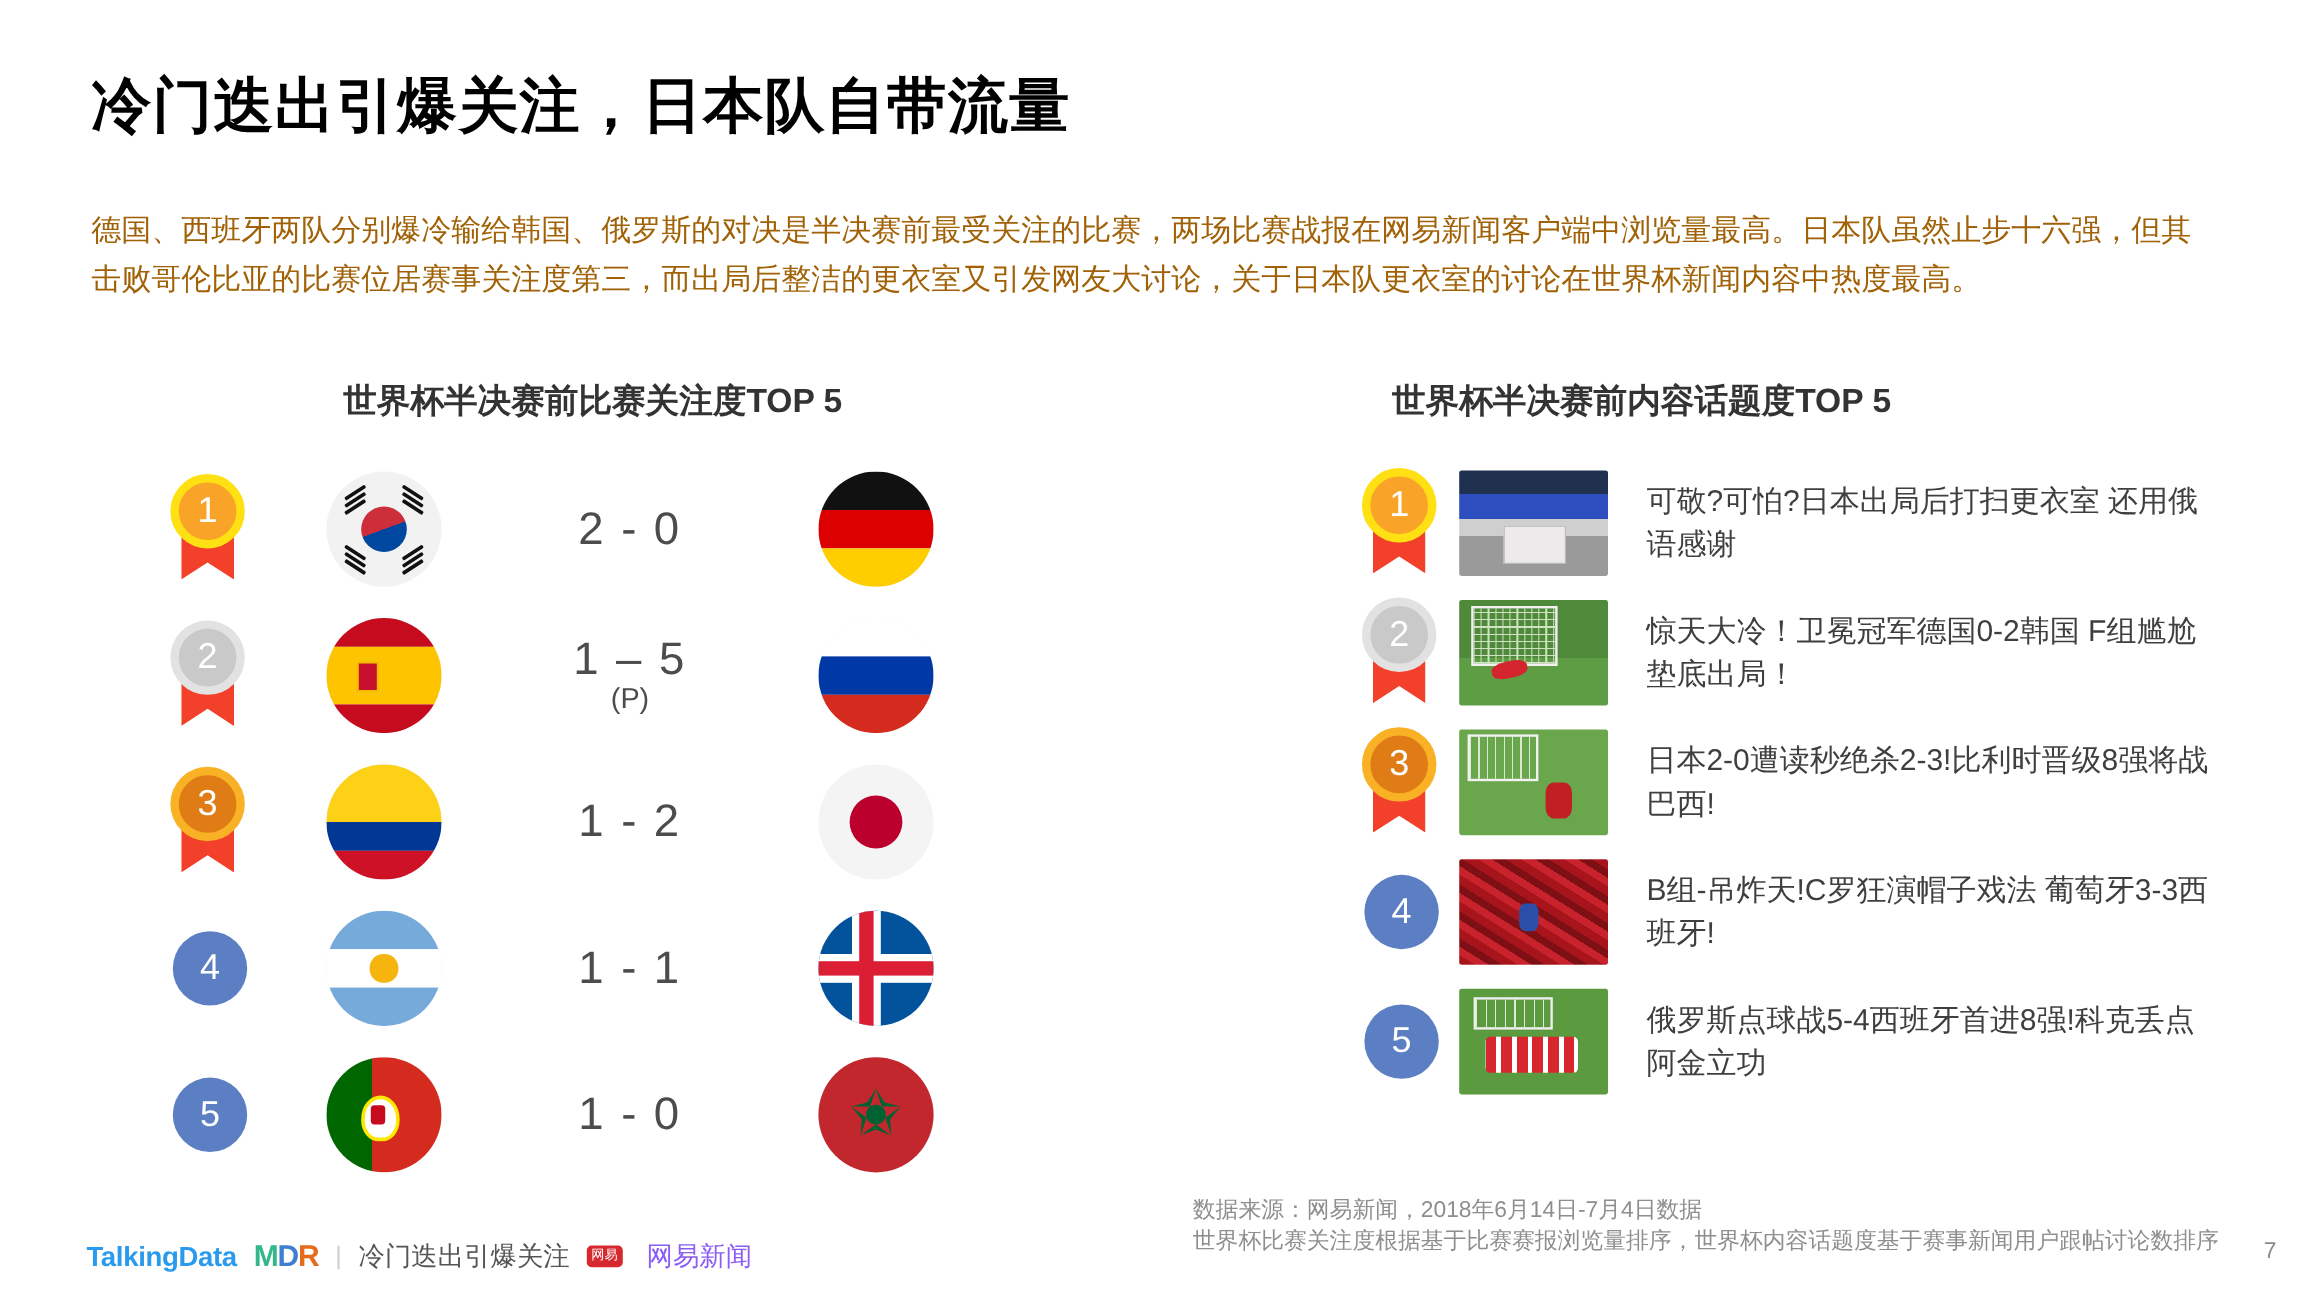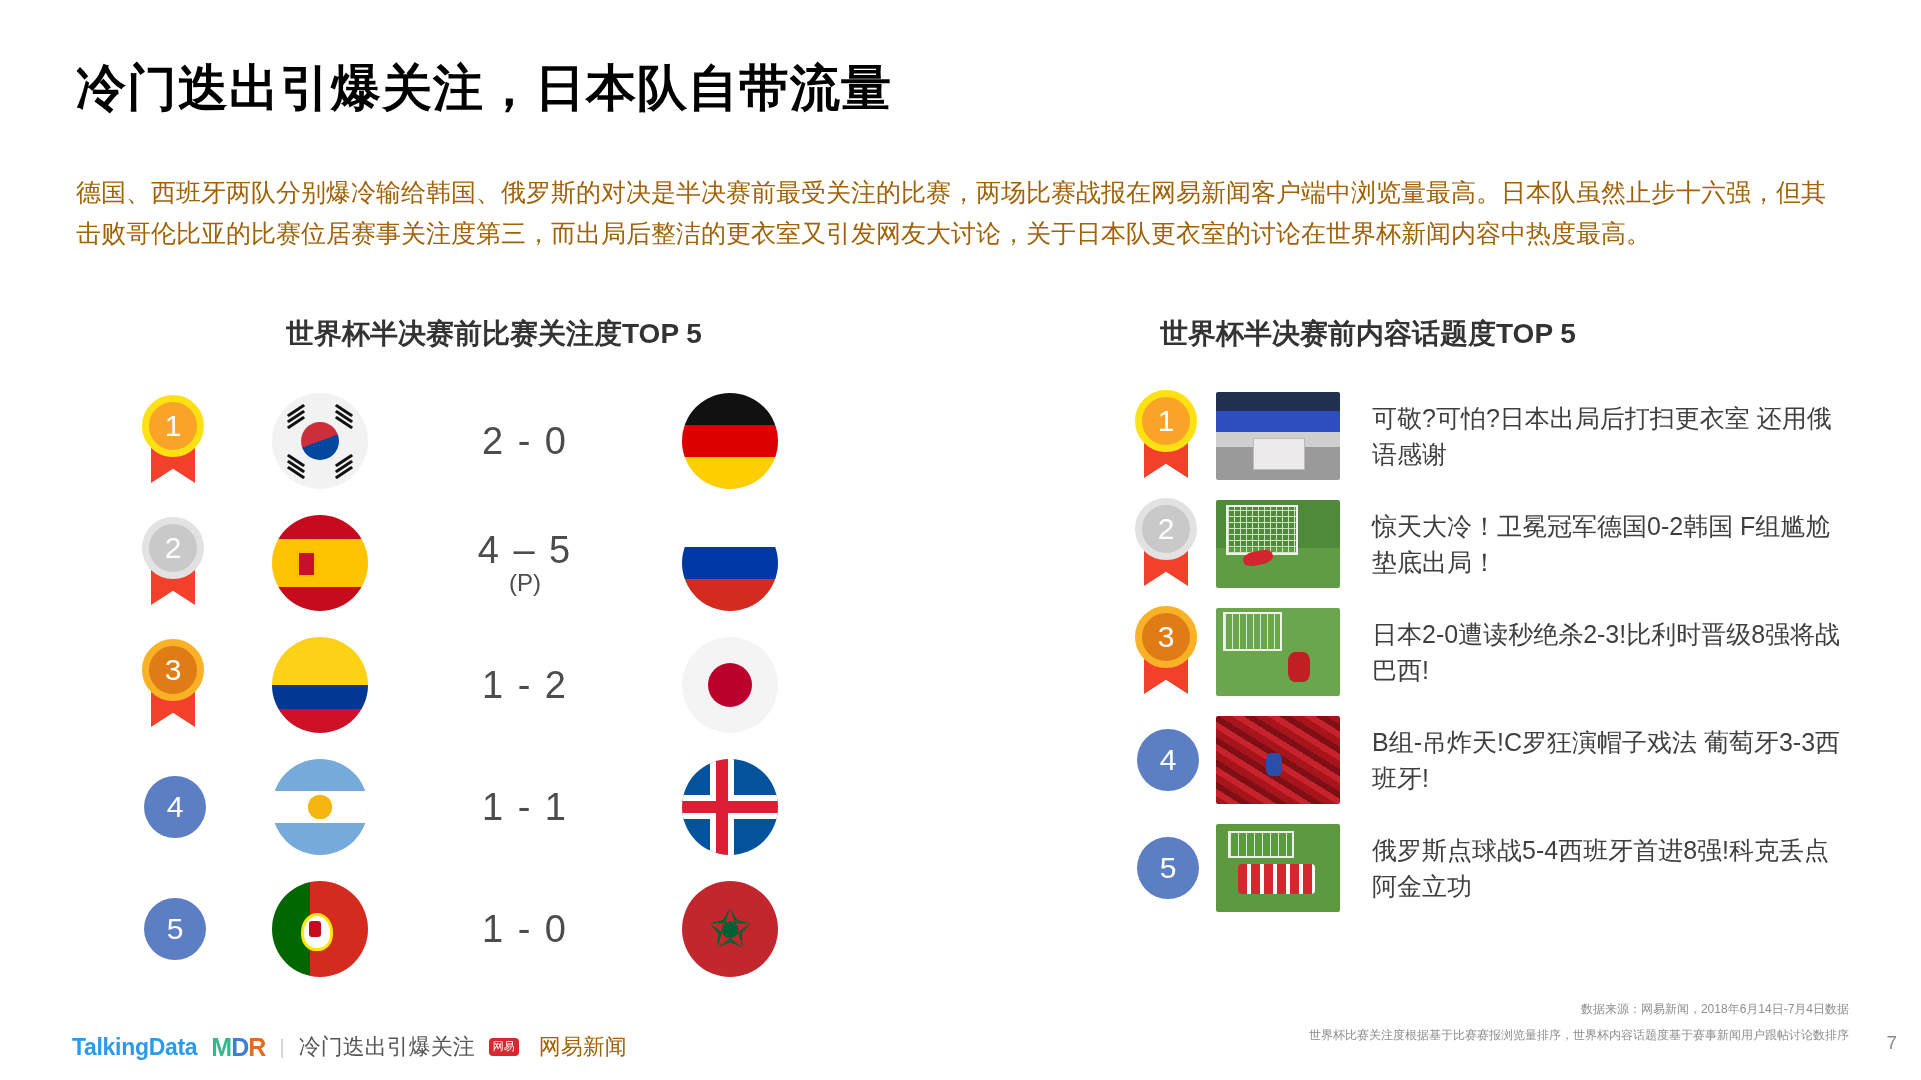--- a/index.html
+++ b/index.html
@@ -139,41 +139,41 @@
   .sc-crowd:after{content:"";position:absolute;left:40%;top:42%;width:13%;height:26%;
     background:#2b4ea8;border-radius:30%;}
   .sc-celebrate{background:linear-gradient(180deg,#5b9a3f 0 100%);}
   .sc-celebrate:before{content:"";position:absolute;left:10%;top:8%;width:50%;height:26%;
     background:repeating-linear-gradient(90deg,#dcecd6 0 1px,transparent 1px 8px);border:2px solid #eee;}
   .sc-celebrate:after{content:"";position:absolute;left:18%;top:46%;width:62%;height:34%;
     background:repeating-linear-gradient(90deg,#d8262f 0 9px,#ffffff 9px 13px);border-radius:4px;}
 
   
   .source{
-    position:absolute;right:72px;top:996px;text-align:right;
-    font-size:12px;line-height:26px;color:#8e8e8e;
+    position:absolute;right:72px;top:996px;
+    font-size:19px;line-height:26px;color:#8e8e8e;
   }
   .pagenum{
     position:absolute;right:24px;top:1032px;font-size:19px;color:#8a8a8a;
   }
   .logos{
     position:absolute;left:72px;top:1032px;display:flex;align-items:center;gap:14px;
   }
   .logo-td{font-size:23px;font-weight:bold;color:#2a9aee;letter-spacing:-.3px;}
   .logo-mdr{font-size:25px;font-weight:bold;letter-spacing:-1px;}
   .logo-mdr .m{color:#34b88a;}
   .logo-mdr .d{color:#3f7fd0;}
   .logo-mdr .r{color:#e56b1f;}
   .logo-sep{color:#cfcfcf;font-size:21px;}
   .logo-zh{font-size:22px;color:#555;}
   .logo-badge{
     display:inline-block;background:#d7282f;color:#fff;font-size:11px;
     padding:3px 4px;border-radius:4px;line-height:1.05;text-align:center;
   }
-  .logo-news{font-size:22px;color:#a16207;margin-left:6px;}
+  .logo-news{font-size:22px;color:#8b5cf6;margin-left:6px;}
 </style>
 </head>
 <body>
 
 <div class="page">
 
   <div class="title">冷门迭出引爆关注，日本队自带流量</div>
   <div class="intro">德国、西班牙两队分别爆冷输给韩国、俄罗斯的对决是半决赛前最受关注的比赛，两场比赛战报在网易新闻客户端中浏览量最高。日本队虽然止步十六强，但其击败哥伦比亚的比赛位居赛事关注度第三，而出局后整洁的更衣室又引发网友大讨论，关于日本队更衣室的讨论在世界杯新闻内容中热度最高。</div>
 
   <div class="col-head left">世界杯半决赛前比赛关注度TOP 5</div>
@@ -226,21 +226,21 @@
       </div>
       <div class="flag-cell">
         <div class="flag">
           <div class="stripe" style="top:0;height:25%;background:#c60b1e;"></div>
           <div class="stripe" style="top:25%;height:50%;background:#ffc400;"></div>
           <div class="stripe" style="top:75%;height:25%;background:#c60b1e;"></div>
           <div class="es-crest"></div>
         </div>
       </div>
       <div class="score-cell">
-        <span>4 – 5</span>
+        <span>1 – 5</span>
         <span class="score-sub">(P)</span>
       </div>
       <div class="flag-cell">
         <div class="flag">
           <div class="stripe h3-1" style="background:#ffffff;"></div>
           <div class="stripe h3-2" style="background:#0039a6;"></div>
           <div class="stripe h3-3" style="background:#d52b1e;"></div>
         </div>
       </div>
     </div>

